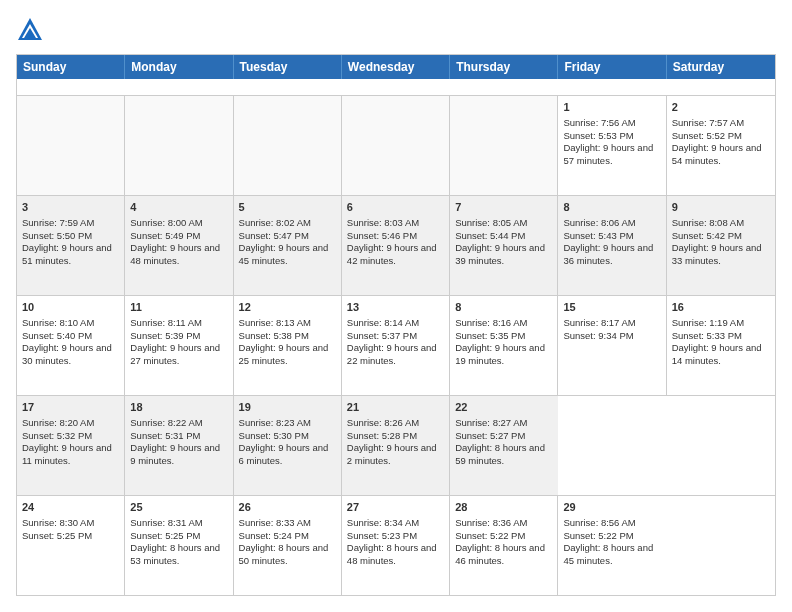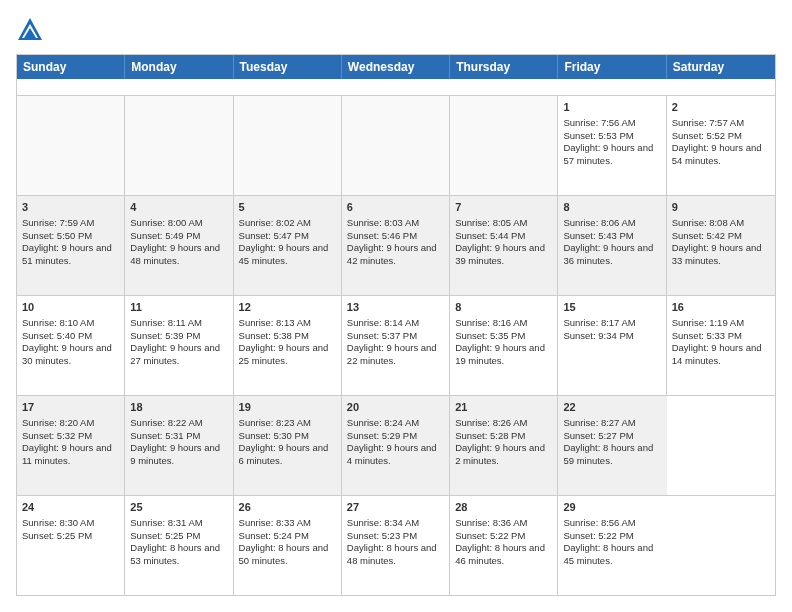--- a/index.html
+++ b/index.html
@@ -160,21 +160,20 @@
           <div class="cal-cell"><span class="day-num">12</span><span>Sunrise: 8:13 AM</span><br><span>Sunset: 5:38 PM</span><br><span>Daylight: 9 hours and 25 minutes.</span></div>
           <div class="cal-cell"><span class="day-num">13</span><span>Sunrise: 8:14 AM</span><br><span>Sunset: 5:37 PM</span><br><span>Daylight: 9 hours and 22 minutes.</span></div>
           <div class="cal-cell"><span class="day-num">8</span><span>Sunrise: 8:16 AM</span><br><span>Sunset: 5:35 PM</span><br><span>Daylight: 9 hours and 19 minutes.</span></div>
           <div class="cal-cell"><span class="day-num">15</span><span>Sunrise: 8:17 AM</span><br><span>Sunset: 9:34 PM</span><br></div>
           <div class="cal-cell"><span class="day-num">16</span><span>Sunrise: 1:19 AM</span><br><span>Sunset: 5:33 PM</span><br><span>Daylight: 9 hours and 14 minutes.</span></div>
         </div>
         <div class="cal-week">
           <div class="cal-cell shaded"><span class="day-num">17</span><span>Sunrise: 8:20 AM</span><br><span>Sunset: 5:32 PM</span><br><span>Daylight: 9 hours and 11 minutes.</span></div>
           <div class="cal-cell shaded"><span class="day-num">18</span><span>Sunrise: 8:22 AM</span><br><span>Sunset: 5:31 PM</span><br><span>Daylight: 9 hours and 9 minutes.</span></div>
           <div class="cal-cell shaded"><span class="day-num">19</span><span>Sunrise: 8:23 AM</span><br><span>Sunset: 5:30 PM</span><br><span>Daylight: 9 hours and 6 minutes.</span></div>
-          <div class="cal-cell shaded"><span class="day-num">20</span><span>Sunrise: 8:24 AM</span><br><span>Sunset: 5:29 PM</span><br><span>Daylight: 9 hours and 4 minutes.</span></div>
           <div class="cal-cell shaded"><span class="day-num">21</span><span>Sunrise: 8:26 AM</span><br><span>Sunset: 5:28 PM</span><br><span>Daylight: 9 hours and 2 minutes.</span></div>
           <div class="cal-cell shaded"><span class="day-num">22</span><span>Sunrise: 8:27 AM</span><br><span>Sunset: 5:27 PM</span><br><span>Daylight: 8 hours and 59 minutes.</span></div>
         </div>
         <div class="cal-week">
           <div class="cal-cell"><span class="day-num">24</span><span>Sunrise: 8:30 AM</span><br><span>Sunset: 5:25 PM</span><br></div>
           <div class="cal-cell"><span class="day-num">25</span><span>Sunrise: 8:31 AM</span><br><span>Sunset: 5:25 PM</span><br><span>Daylight: 8 hours and 53 minutes.</span></div>
           <div class="cal-cell"><span class="day-num">26</span><span>Sunrise: 8:33 AM</span><br><span>Sunset: 5:24 PM</span><br><span>Daylight: 8 hours and 50 minutes.</span></div>
           <div class="cal-cell"><span class="day-num">27</span><span>Sunrise: 8:34 AM</span><br><span>Sunset: 5:23 PM</span><br><span>Daylight: 8 hours and 48 minutes.</span></div>
           <div class="cal-cell"><span class="day-num">28</span><span>Sunrise: 8:36 AM</span><br><span>Sunset: 5:22 PM</span><br><span>Daylight: 8 hours and 46 minutes.</span></div>
           <div class="cal-cell"><span class="day-num">29</span><span>Sunrise: 8:56 AM</span><br><span>Sunset: 5:22 PM</span><br><span>Daylight: 8 hours and 45 minutes.</span></div>

